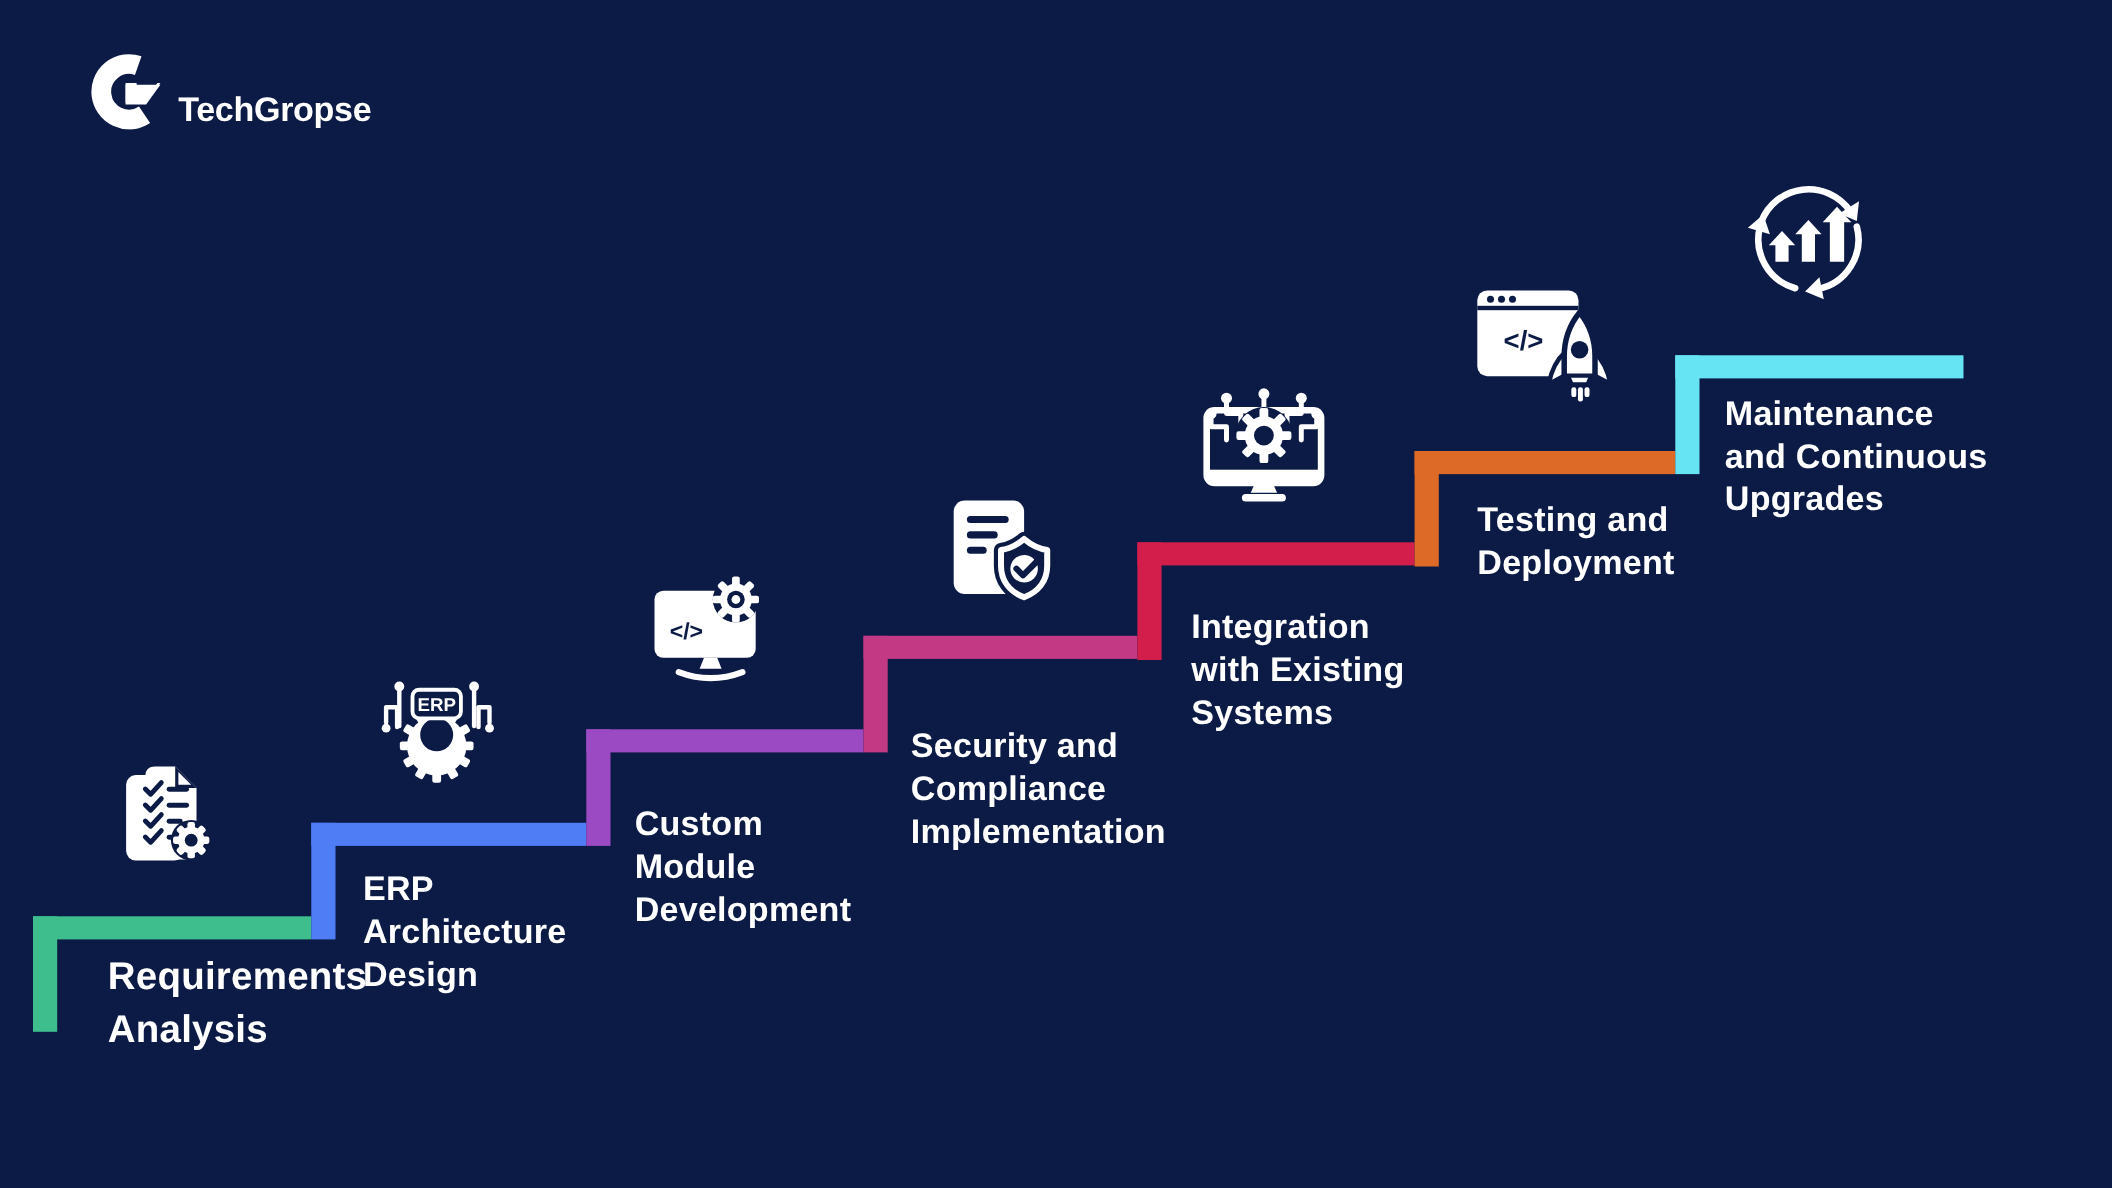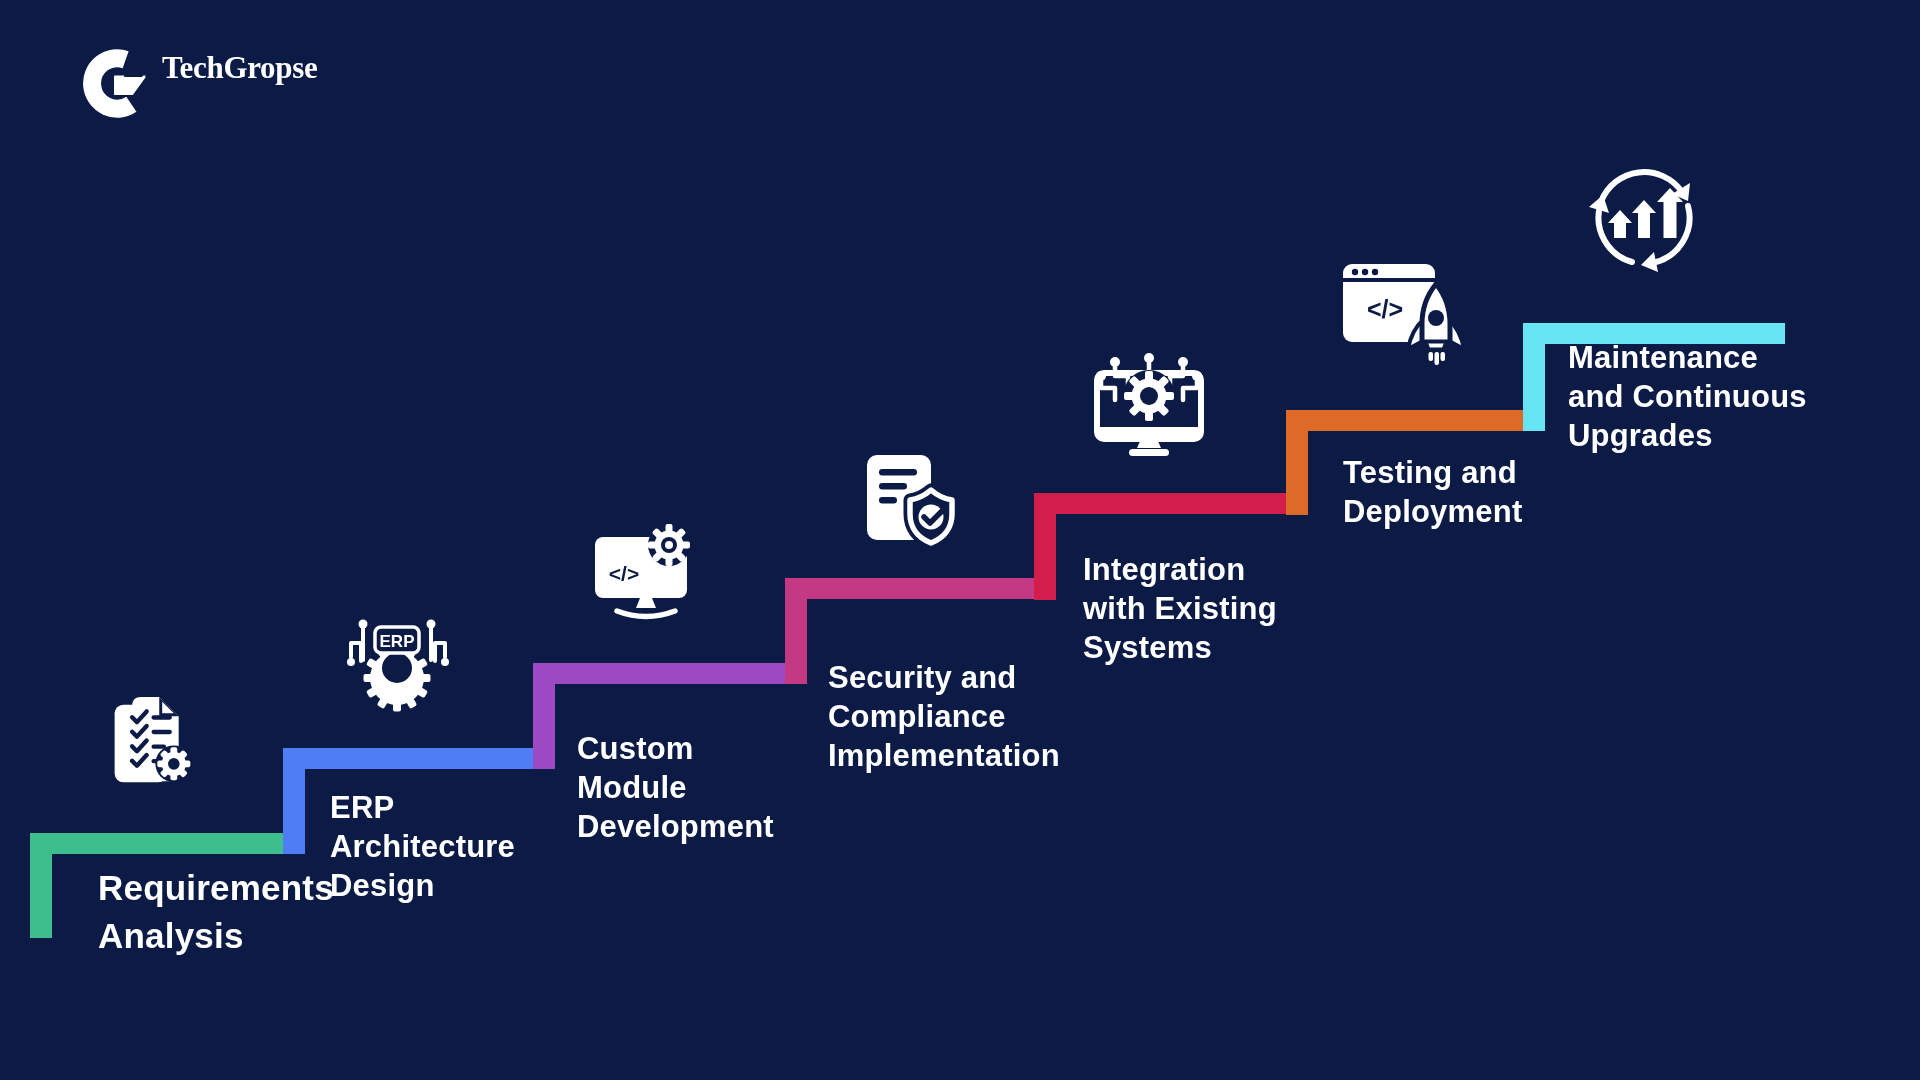--- a/index.html
+++ b/index.html
@@ -3,21 +3,21 @@
 <meta charset="utf-8">
 <style>
   html,body{margin:0;padding:0;background:#0C1B45;}
   #canvas{position:relative;width:1920px;height:1080px;background:#0C1B45;overflow:hidden;
           font-family:"Liberation Sans", sans-serif;}
   .riser,.tread{position:absolute;}
   .icon{position:absolute;}
   .label{position:absolute;color:#FFFFFF;font-weight:700;font-size:31px;line-height:39px;
          white-space:pre-line;letter-spacing:0.2px;}
   .label.big{font-size:35px;line-height:48px;margin-left:32px;}
-  .logo-wrap{position:absolute;left:78px;top:46px;display:flex;align-items:flex-start;font-family:Liberation Serif, serif;}
+  .logo-wrap{position:absolute;left:78px;top:46px;display:flex;align-items:flex-end;}
   .logo-g{width:78px;height:72px;}
   .logo-text{color:#FFFFFF;font-weight:600;font-size:31px;letter-spacing:-0.3px;
              margin-left:6px;margin-top:4px;}
   svg text{font-family:"Liberation Sans", sans-serif;}
 </style>
 </head>
 <body>
 
 <div id="canvas" style="background-color: rgb(12, 27, 69);">
 
@@ -221,18 +221,18 @@
       </g>
       <g fill="#FFFFFF">
         <path d="M102 43 L86 36 L104 25 Z"></path>
         <path d="M55 107 L68 94 L72 114 Z"></path>
         <path d="M17 37 L23 55 L3 49 Z"></path>
         <path d="M34 52 l12 13 h-6 v15 h-12 v-15 h-6 z"></path>
         <path d="M58 42 l12 13 h-6 v25 h-12 v-25 h-6 z"></path>
         <path d="M84 30 l13 14 h-6.5 v36 h-13 v-36 h-6.5 z"></path>
       </g>
     </svg>
-    <div class="label" style="left:1568px;top:338px;">Maintenance
+    <div class="label" style="left:1568px;top:356px;">Maintenance
 and Continuous
 Upgrades</div>
   </div>
 
 </div>
 
 </body></html>

